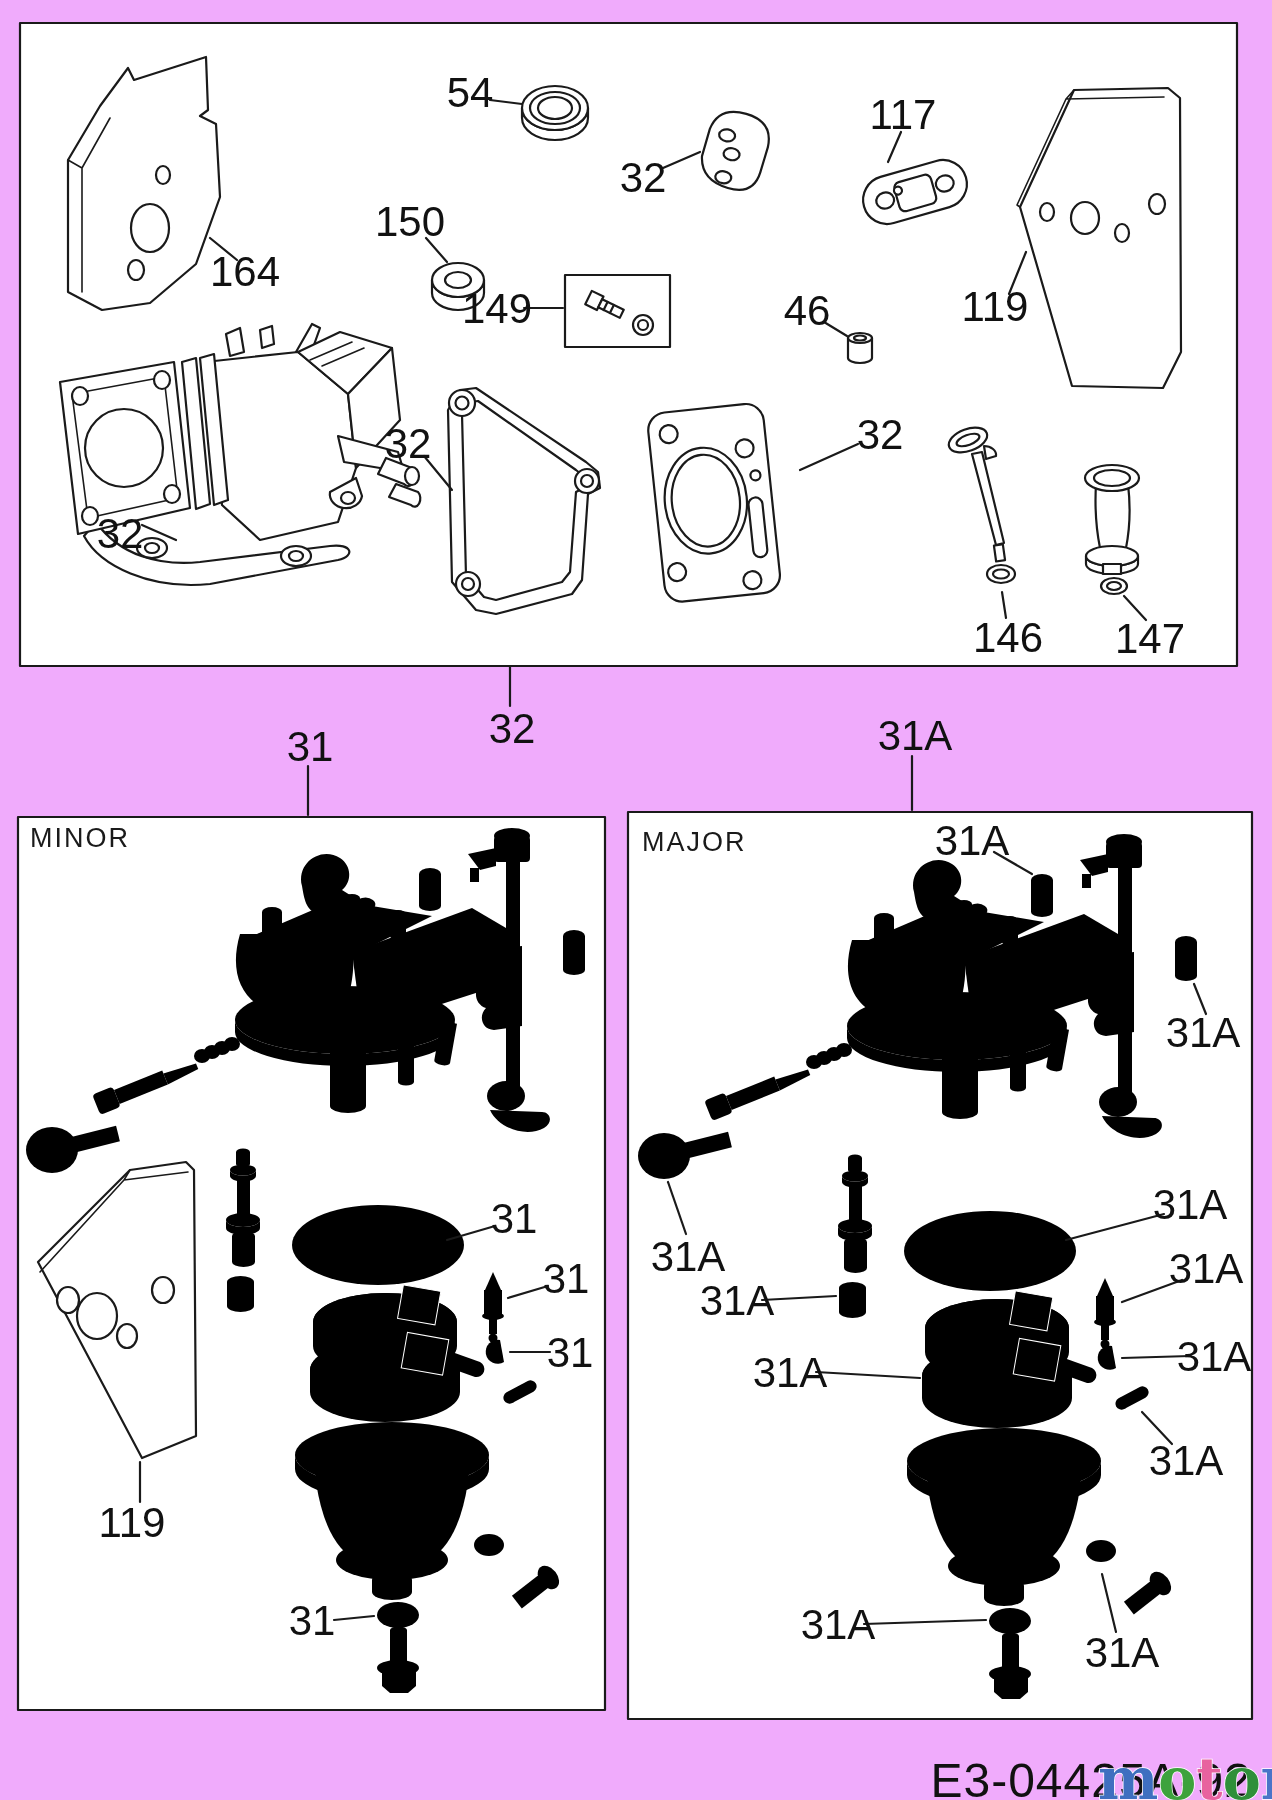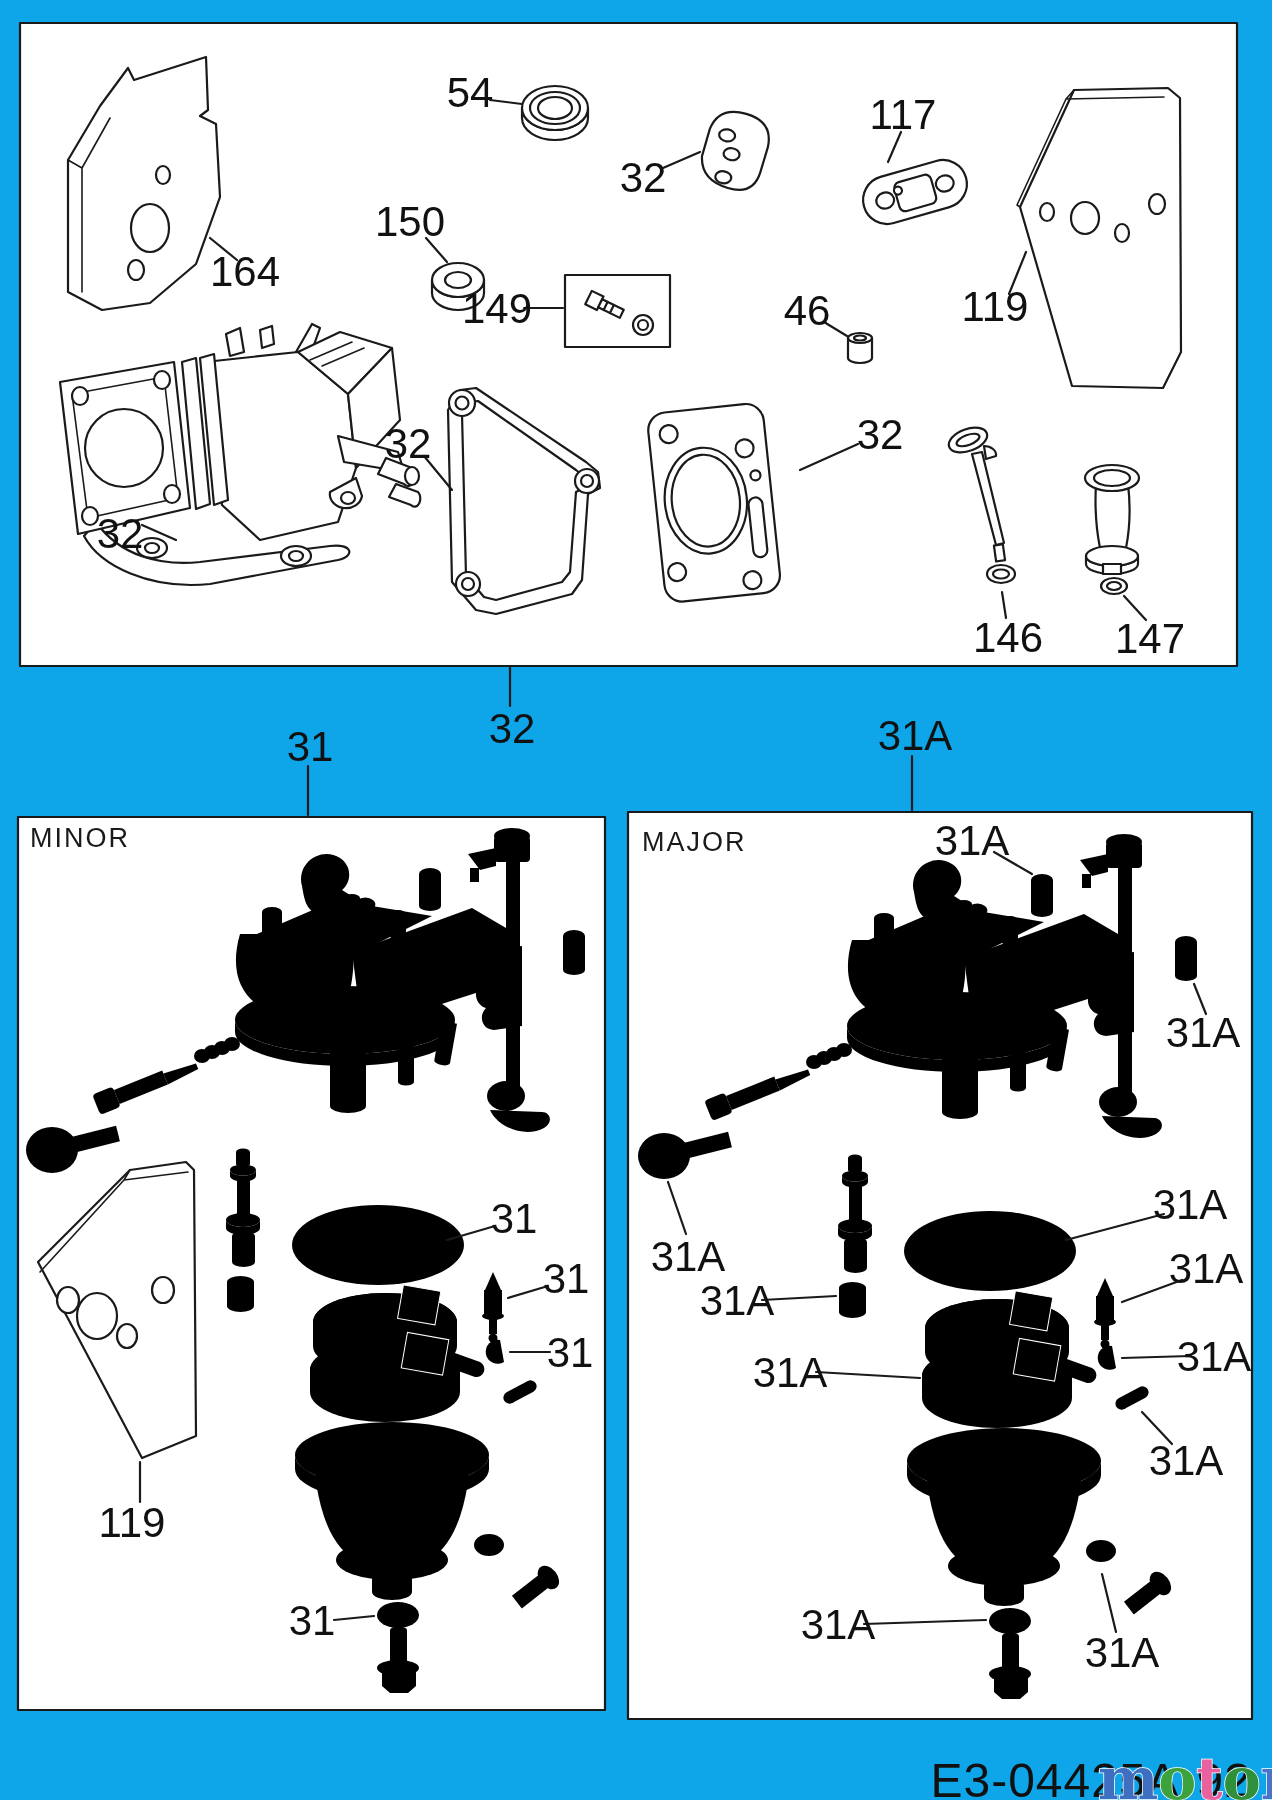--- a/index.html
+++ b/index.html
@@ -1,16 +1,16 @@
 <!DOCTYPE html>
 <html><head>
 <meta charset="utf-8">
 <style>
   html,body{margin:0;padding:0;background:#fff;}
-  .page{position:relative;width:1272px;height:1800px;background:#0ea5e9;overflow:hidden;}
+  .page{position:relative;width:1272px;height:1800px;background:#f0abfc;overflow:hidden;}
   svg{display:block;}
   .art path,.art rect,.art ellipse,.art circle,.art line,.art polyline{
     fill:#fff;stroke:#1a1a1a;stroke-width:2.2;stroke-linejoin:round;stroke-linecap:round;
   }
   .art .open{fill:none;}
   .art .thin{stroke-width:1.6;}
   .box{fill:none;stroke:#1a1a1a;stroke-width:3;}
   .leader{stroke:#1a1a1a;stroke-width:2;fill:none;}
   .lbl{font-family:"Liberation Sans",sans-serif;font-size:42px;fill:#111;stroke:none;}
   .boxtitle{font-family:"Liberation Sans",sans-serif;font-size:27px;letter-spacing:2px;fill:#1a1a1a;stroke:none;}

